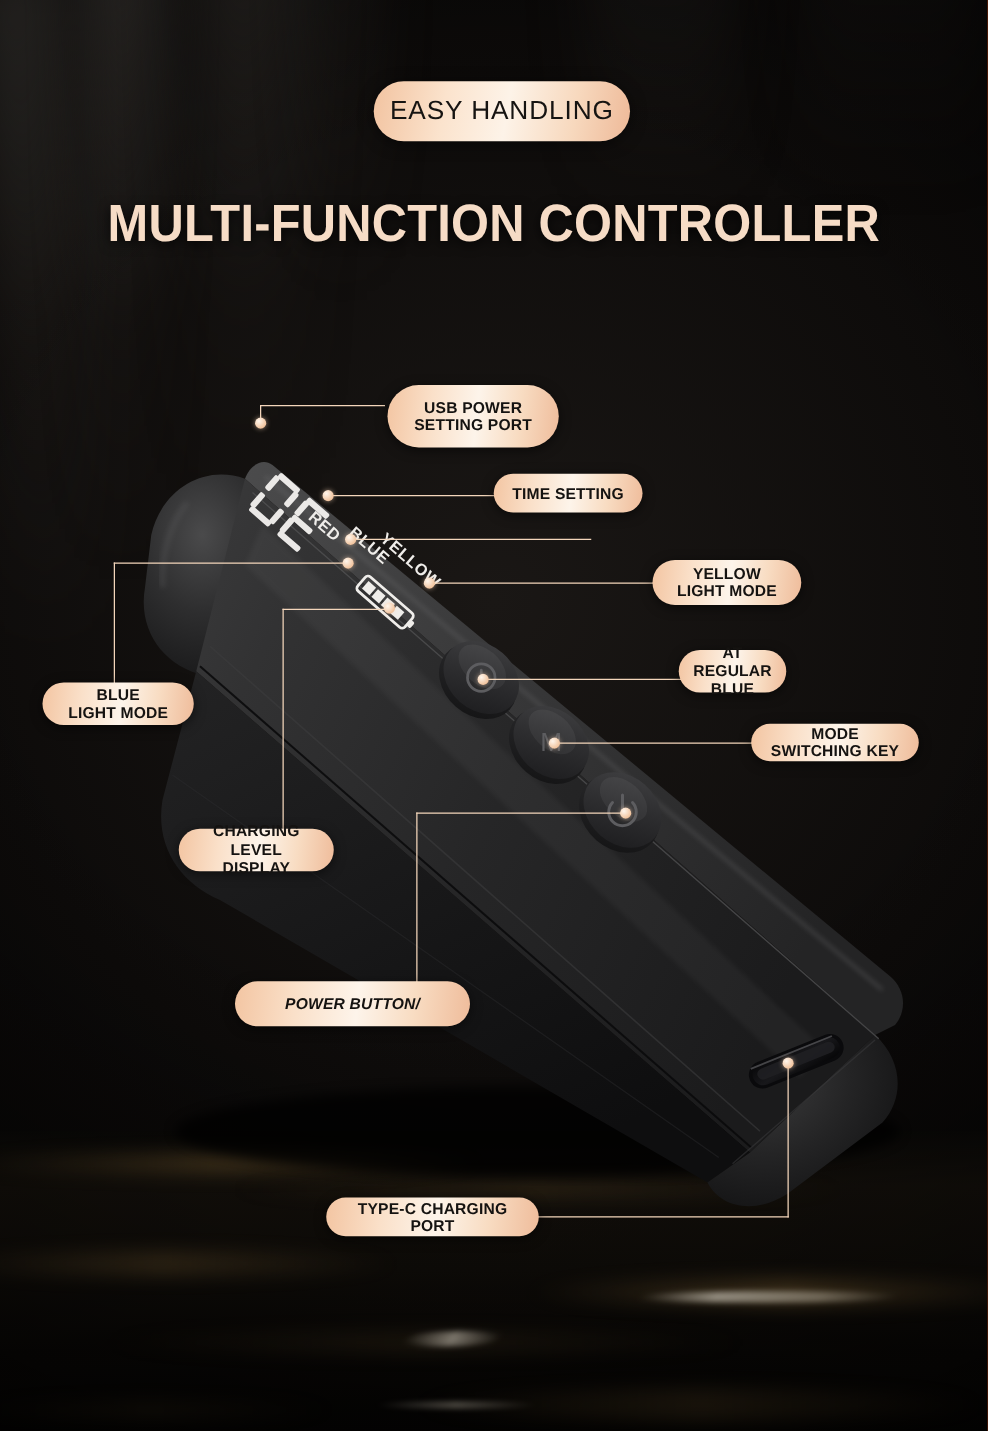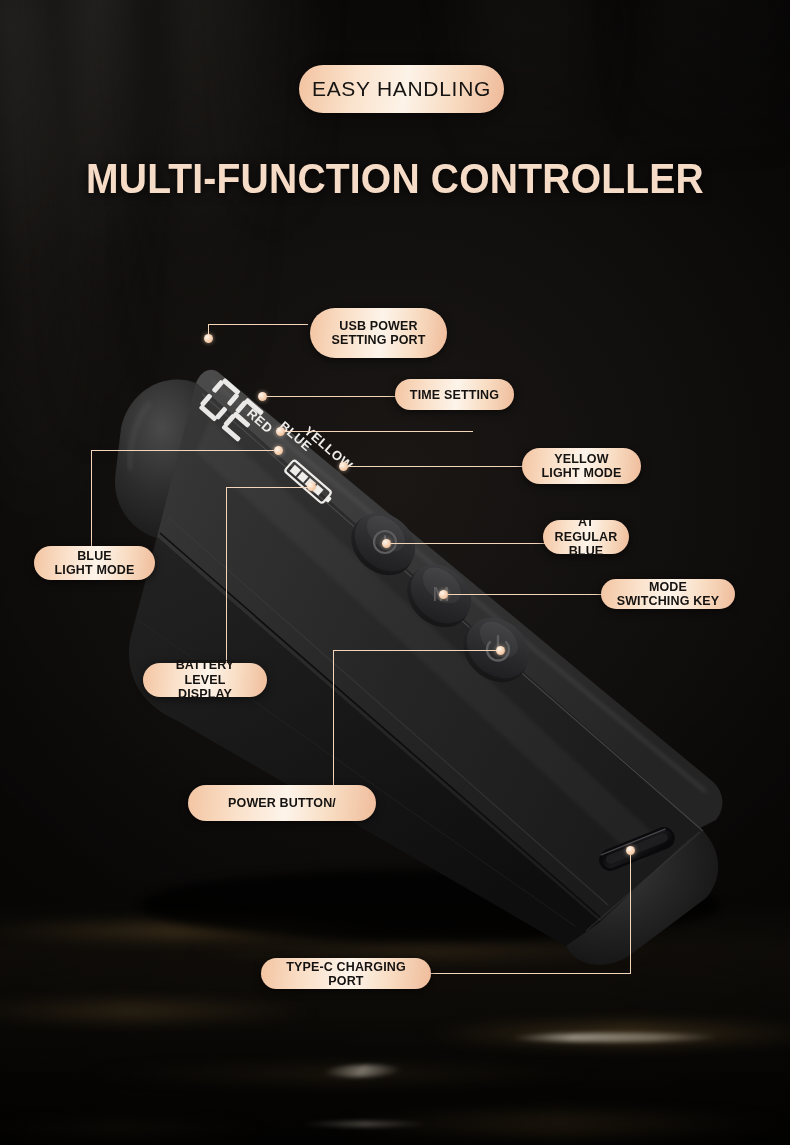--- a/index.html
+++ b/index.html
@@ -422,26 +422,26 @@
       <div>BLUE</div>
     </div>
   </div>
 
   <div class="pill" style="left:601px; top:579px; width:134px; height:30px;">
     <div>MODE SWITCHING KEY</div>
   </div>
 
   <div class="pill two" style="left:143px; top:663px; width:124px; height:34px;">
     <div>
-      <div>BATTERY</div>
+      <div>CHARGING</div>
       <div>LEVEL DISPLAY</div>
     </div>
   </div>
 
-  <div class="pill two" style="left:188px; top:785px; width:188px; height:36px;">
+  <div class="pill two" style="left:188px; top:785px; width:188px; height:36px;font-style:italic;">
     <div>
       <div>POWER BUTTON/</div>
     </div>
   </div>
 
   <div class="pill" style="left:261px; top:958px; width:170px; height:31px;">
     <div>TYPE-C CHARGING PORT</div>
   </div>
 
 </div>

